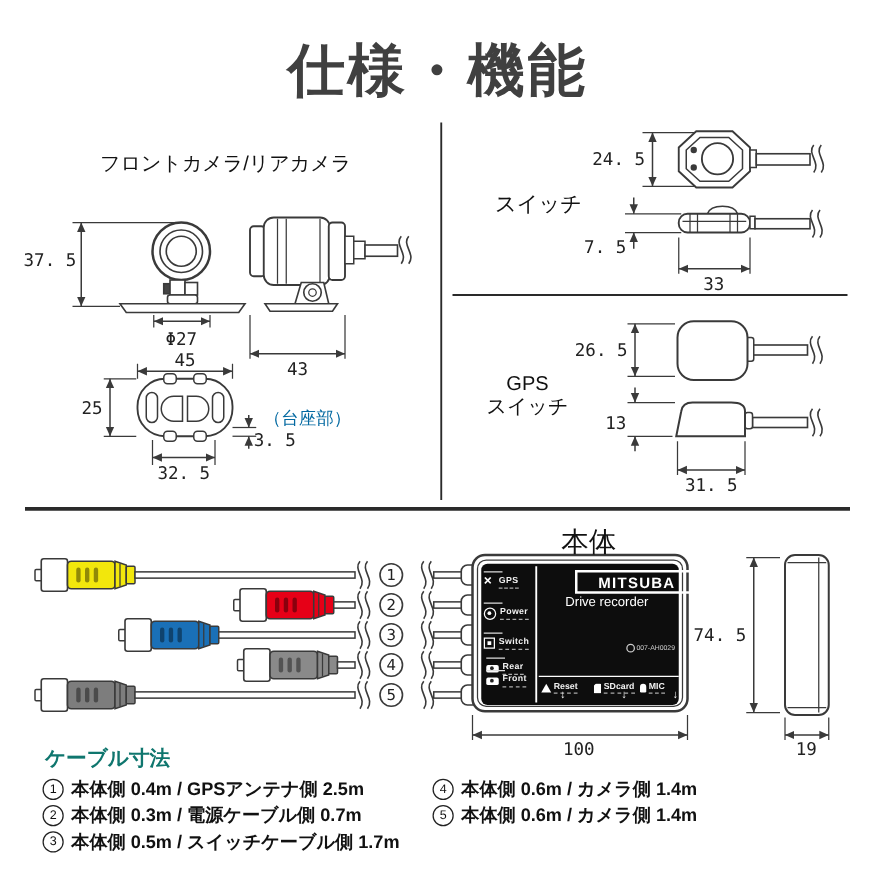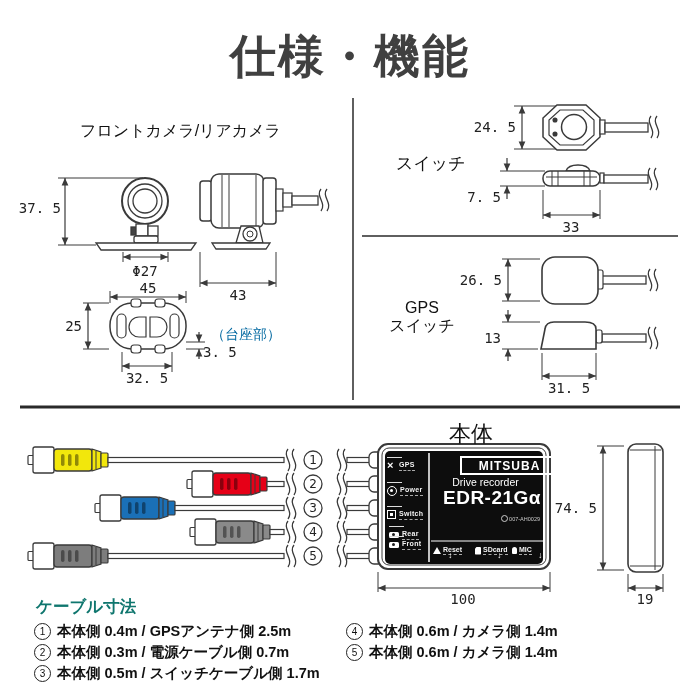--- a/index.html
+++ b/index.html
@@ -341,21 +341,20 @@
     <div>GPS</div>
     <div>スイッチ</div>
   </div>
   <div class="abs taiza-note">（台座部）</div>
   <div class="abs heading unit-heading">本体</div>
 
   <div class="abs brand-box">
     <span>MITSUBA</span>
   </div>
   <div class="abs product-line">Drive recorder</div>
-  <div class="abs model-line">EDR-21Gα</div>
   <div class="abs cert-line">
     <span class="cert-dot"></span>
     <span>007-AH0029</span>
   </div>
 
   <div class="abs port p-gps">
     <span class="i-gps">×</span>
     <span class="plabel">GPS</span>
   </div>
   <div class="abs port p-power">

